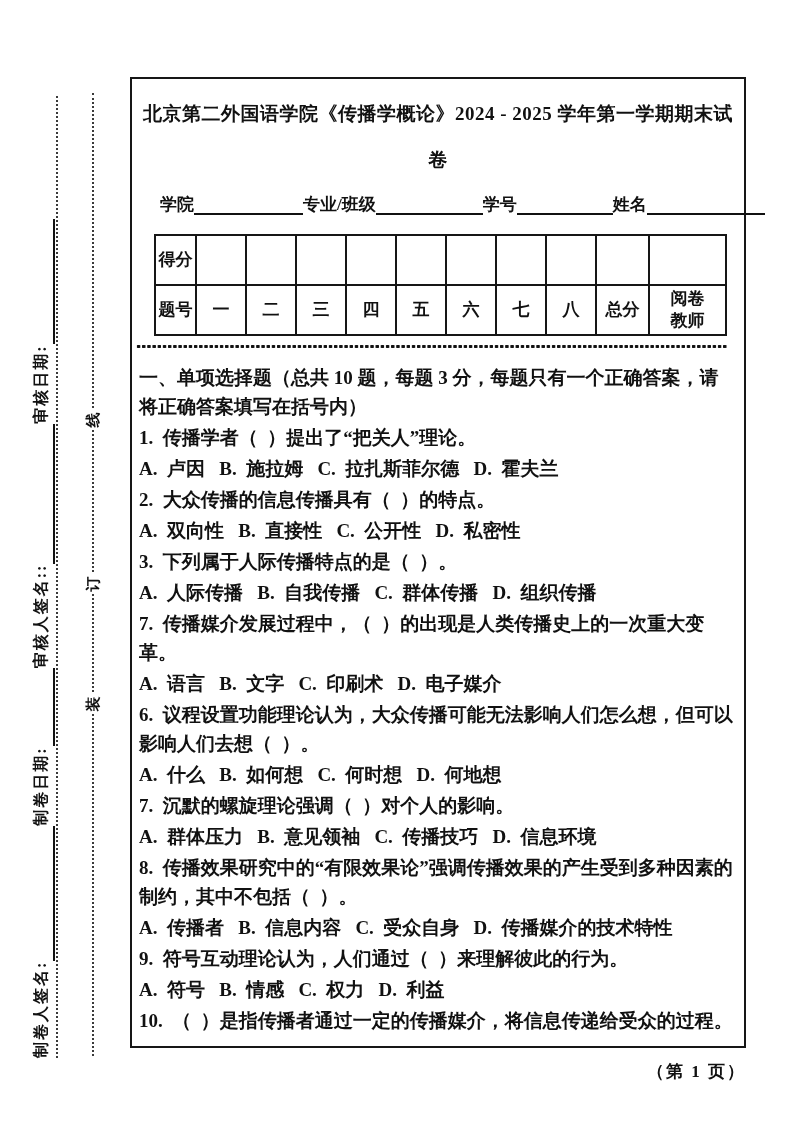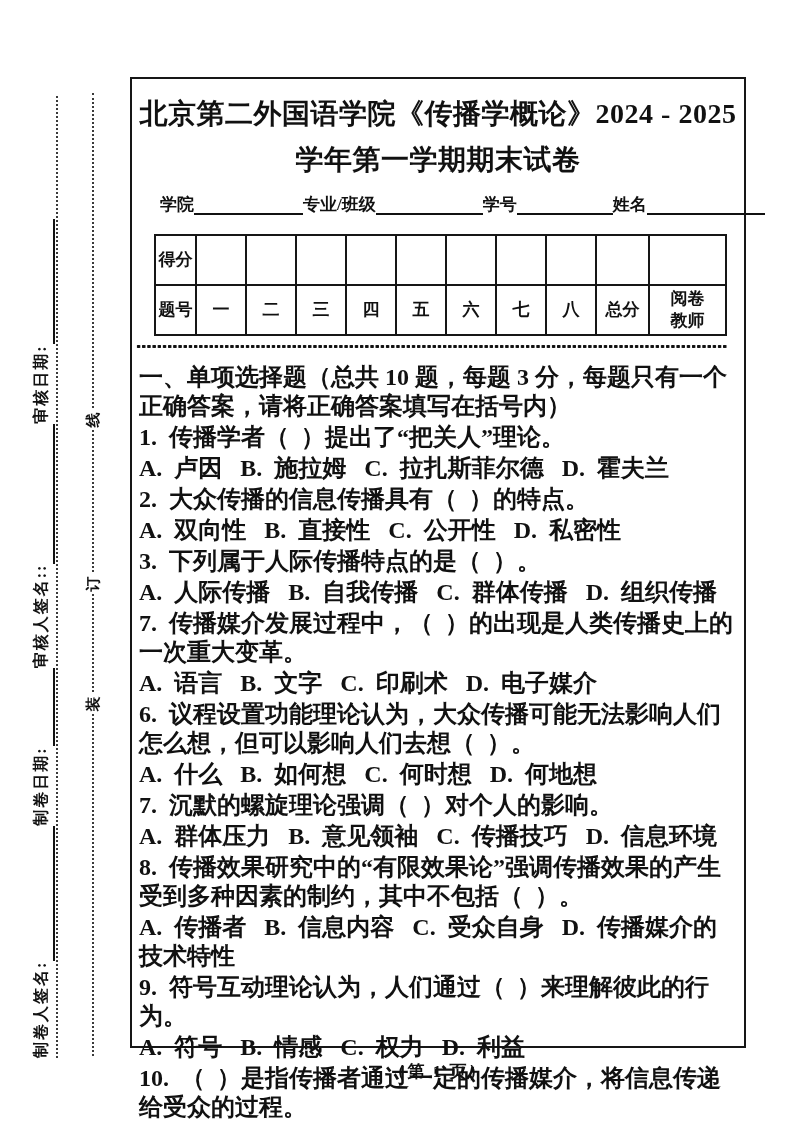--- a/index.html
+++ b/index.html
@@ -31,21 +31,21 @@
   .bind-char-1 { top:410px; }
   .bind-char-2 { top:574px; }
   .bind-char-3 { top:694px; }
 
   
   .content-box {
     position:absolute; left:130px; top:77px; width:616px; height:971px;
     border:2px solid #161616; box-sizing:border-box; padding:0 7px 0 7px;
   }
   .title {
-    text-align:center; font-size:28px; font-weight:bold; line-height:46px;
+    text-align:center; font-size:19px; font-weight:bold; line-height:46px;
     margin-top:12px; letter-spacing:0.5px;
   }
   .fields {
     margin:10px 0 0 21px; font-size:17px; font-weight:bold;
     display:flex; align-items:center; white-space:nowrap;
   }
   .field-label { flex:0 0 auto; }
   .field-blank { border-bottom:2px solid #111; height:19px; flex:0 0 auto; }
 
   table.score { border-collapse:collapse; margin:18px 0 0 15px; table-layout:fixed; }
@@ -56,28 +56,28 @@
   }
   .grader-inner { display:inline-block; width:40px; }
 
   .dotsep {
     margin:8px 10px 0 -3px; height:5px;
     background-image:radial-gradient(circle, #111 1.6px, transparent 1.9px);
     background-size:5.2px 5px; background-repeat:repeat-x; background-position:left center;
   }
 
   .section-title, .q, .opts {
-    font-size:24px; font-weight:bold; line-height:29px;
+    font-size:19px; font-weight:bold; line-height:29px;
     margin:0 0 2px 0; white-space:pre-wrap; word-break:break-all;
   }
   .section-title { margin-top:14px; }
 
   .footer {
     position:absolute; left:130px; top:1060px; width:616px;
-    text-align:center; font-size:17px; font-weight:bold; letter-spacing:2px;
+    text-align:right; font-size:17px; font-weight:bold; letter-spacing:2px;
   }
 </style>
 </head>
 <body>
 
 <div class="page">
 
   <div class="side-labels">
     <span>制卷人签名:</span>
     <span class="side-blank" style="width:135px"></span>

